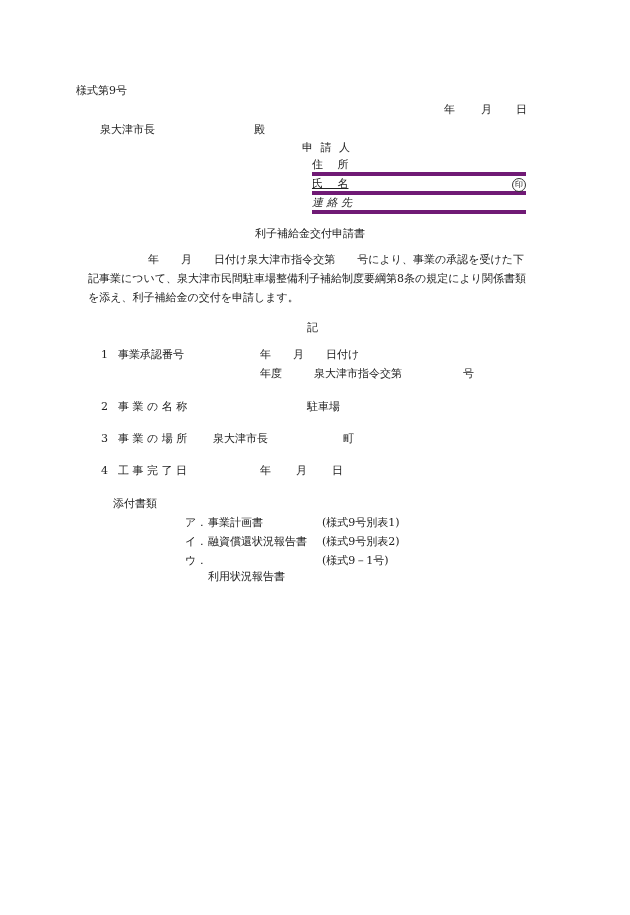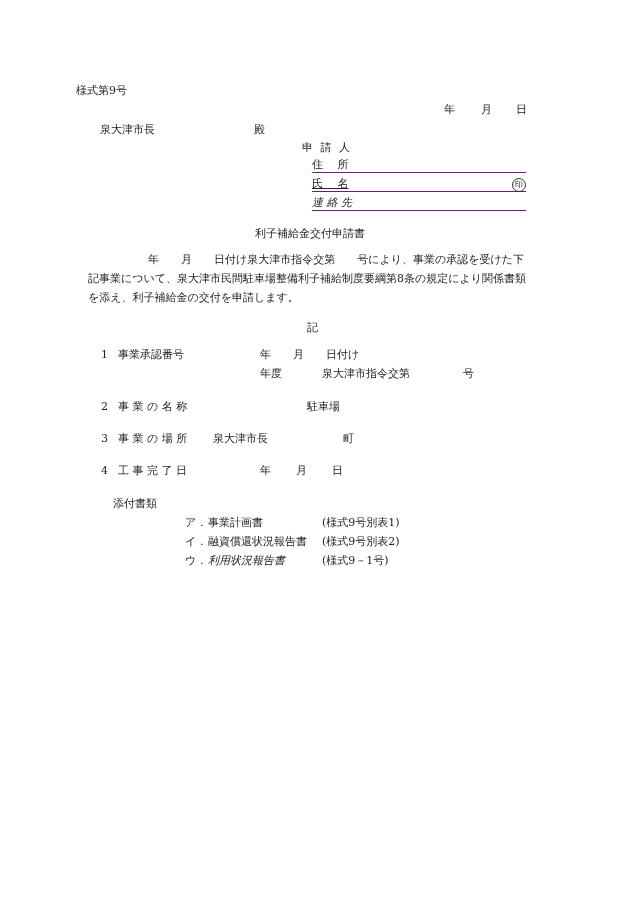--- a/index.html
+++ b/index.html
@@ -3,21 +3,21 @@
   <meta charset="utf-8">
   <style>
     html, body { margin: 0; padding: 0; background: #ffffff; }
     body {
       width: 630px; height: 915px; position: relative; overflow: hidden;
       font-family: "DejaVu Serif", "Liberation Serif", serif;
       color: #222222;
       font-size: 11px;
     }
     .abs { position: absolute; white-space: nowrap; line-height: 14px; }
-    .uline { border-bottom: 1px solid #701a75; }
+    .uline { border-bottom: 4px solid #701a75; }
     .stamp {
       position: absolute; width: 12px; height: 12px; border: 1px solid #333;
       border-radius: 50%; font-size: 8px; line-height: 12px; text-align: center;
     }
   </style>
 </head>
 <body>
 
 <div>
 
@@ -48,21 +48,21 @@
   <div class="abs" style="left:148px; top:253px;">年　　月　　日付け泉大津市指令交第　　号により、事業の承認を受けた下</div>
   <div class="abs" style="left:88px; top:272px;">記事業について、泉大津市民間駐車場整備利子補給制度要綱第8条の規定により関係書類</div>
   <div class="abs" style="left:88px; top:291px;">を添え、利子補給金の交付を申請します。</div>
 
   <div class="abs" style="left:307px; top:321px;">記</div>
 
   <div class="abs" style="left:101px; top:348px;">1</div>
   <div class="abs" style="left:118px; top:348px;">事業承認番号</div>
   <div class="abs" style="left:260px; top:348px;">年　　月　　日付け</div>
   <div class="abs" style="left:260px; top:367px;font-family:Liberation Mono, monospace;">年度</div>
-  <div class="abs" style="left:322px; top:367px;">泉大津市指令交第</div>
+  <div class="abs" style="left:314px; top:367px;">泉大津市指令交第</div>
   <div class="abs" style="left:463px; top:367px;">号</div>
 
   <div class="abs" style="left:101px; top:400px;">2</div>
   <div class="abs" style="left:118px; top:400px;">事 業 の 名 称</div>
   <div class="abs" style="left:307px; top:400px;">駐車場</div>
 
   <div class="abs" style="left:101px; top:432px;">3</div>
   <div class="abs" style="left:118px; top:432px;">事 業 の 場 所</div>
   <div class="abs" style="left:213px; top:432px;">泉大津市長</div>
   <div class="abs" style="left:343px; top:432px;">町</div>
@@ -77,15 +77,15 @@
 
   <div class="abs" style="left:185px; top:516px;">ア．</div>
   <div class="abs" style="left:208px; top:516px;">事業計画書</div>
   <div class="abs" style="left:322px; top:516px;">(様式9号別表1)</div>
 
   <div class="abs" style="left:185px; top:535px;">イ．</div>
   <div class="abs" style="left:208px; top:535px;">融資償還状況報告書</div>
   <div class="abs" style="left:322px; top:535px;">(様式9号別表2)</div>
 
   <div class="abs" style="left:185px; top:554px;">ウ．</div>
-  <div class="abs" style="left:208px; top:554px;font-style:italic;">利用状況報告書</div>
+  <div class="abs" style="left:208px; top:570px;">利用状況報告書</div>
   <div class="abs" style="left:322px; top:554px;">(様式9－1号)</div>
 </div>
 
 </body></html>

